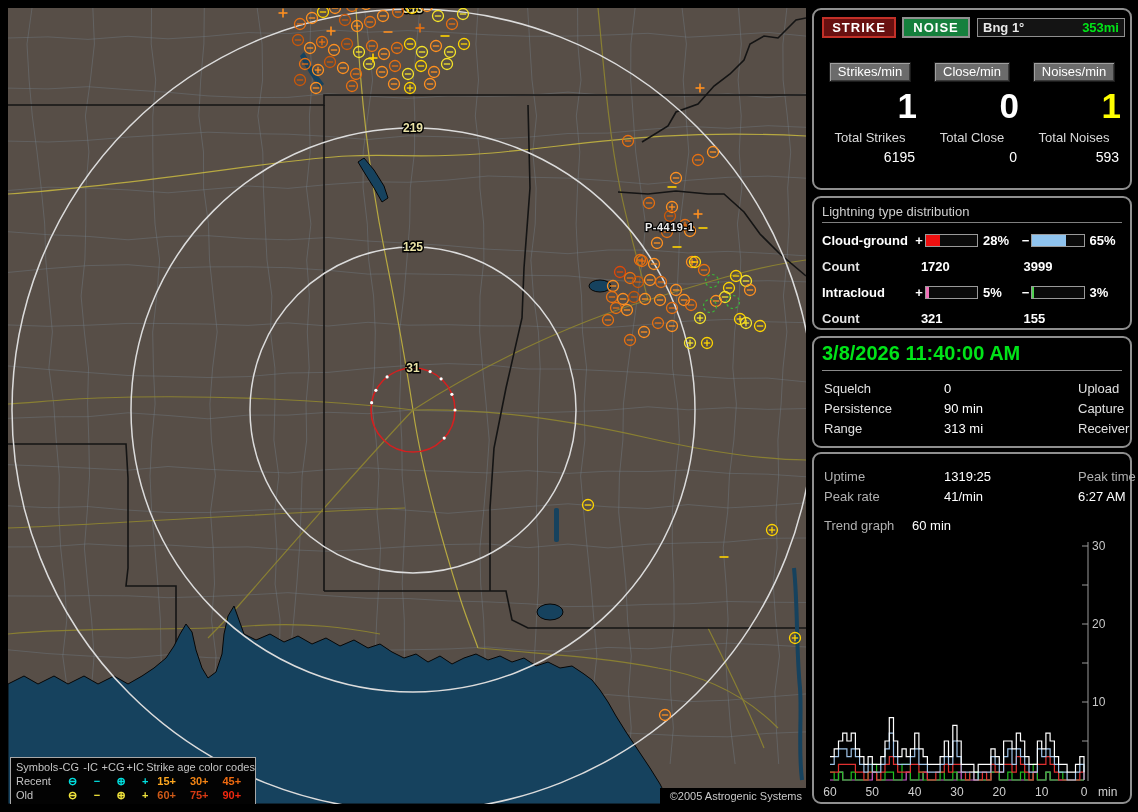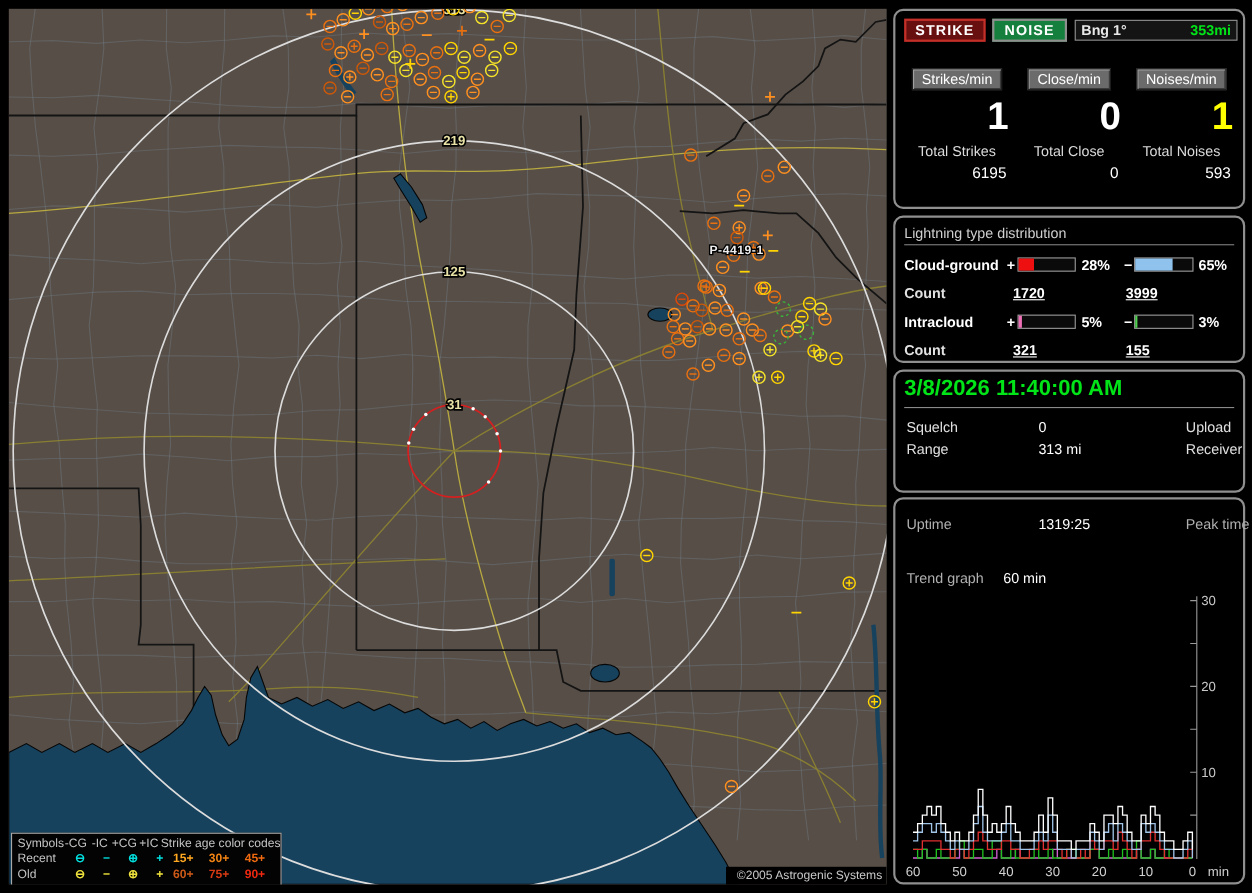--- a/index.html
+++ b/index.html
@@ -37,21 +37,21 @@
   .dist-title{position:absolute;top:6px;left:8px;right:8px;font-size:13px;color:#cfcfcf;border-bottom:1px solid #7f7f7f;padding-bottom:3px;}
   #dist-rows{position:absolute;top:30px;left:8px;right:4px;}
   .drow{display:flex;align-items:center;height:24px;font-weight:bold;font-size:13px;color:#fff;}
   .dlabel{width:100px;}
   .dsign{width:13px;text-align:center;}
   .dbar{width:56px;height:11px;border:1px solid #9a9a9a;background:#0a0a0a;display:inline-block;position:relative;}
   .dfill{position:absolute;left:0;top:0;height:100%;display:block;}
   .dpct{width:40px;padding-left:5px;}
   .crow{display:flex;height:28px;align-items:center;font-weight:bold;font-size:13px;color:#fff;}
   .clabel{width:108px;color:#e2e2e2;}
-  .cnum{width:112px;text-decoration:underline;}
+  .cnum{width:112px;}
   .datetime{position:absolute;top:4px;left:8px;right:8px;font-size:20px;font-weight:bold;color:#00e418;border-bottom:1px solid #8a8a8a;padding-bottom:5px;}
   .rows4{position:absolute;left:10px;right:6px;}
   #status-rows{top:40px;}
   #stats-rows{top:12px;}
   .row4{display:grid;grid-template-columns:88px 102px 84px auto;height:20px;font-size:13px;align-items:center;gap:32px;}
   .c-lab{color:#e0e0e0;}
   .c-val{color:#ffffff;}
   .c-dim{color:#9a9a9a;}
   .c-grn{color:#00d818;}
   .c-gry{color:#b0b0b0;}
@@ -738,35 +738,47 @@
 <div class="panel" id="p3">
   <div class="datetime">3/8/2026 11:40:00 AM</div>
   <div class="rows4" id="status-rows">
       <div class="row4">
         <span class="c-lab">Squelch</span>
         <span class="c-val">0</span>
         <span class="c-lab">Upload</span>
         <span class="c-dim">Disabled</span>
       </div>
       <div class="row4">
+        <span class="c-lab">Persistence</span>
+        <span class="c-val">90 min</span>
+        <span class="c-lab">Capture</span>
+        <span class="c-grn">Active</span>
+      </div>
+      <div class="row4">
         <span class="c-lab">Range</span>
         <span class="c-val">313 mi</span>
         <span class="c-lab">Receiver</span>
         <span class="c-grn">Enabled</span>
       </div>
     </div>
 </div>
 
 <div class="panel" id="p4">
   <div class="rows4" id="stats-rows">
       <div class="row4">
         <span class="c-gry">Uptime</span>
         <span class="c-val">1319:25</span>
         <span class="c-gry">Peak time</span>
         <span class="c-gry">Plot</span>
+      </div>
+      <div class="row4">
+        <span class="c-gry">Peak rate</span>
+        <span class="c-val">41/min</span>
+        <span class="c-val">6:27 AM</span>
+        <span class="c-val">Strike</span>
       </div>
     </div>
   <div class="trendrow">
     <span class="c-gry">Trend graph</span>
     <span class="c-val">60 min</span>
   </div>
   <svg id="trend" width="314" height="268" xmlns="http://www.w3.org/2000/svg">
       <line x1="272" y1="8" x2="272" y2="247" stroke="#9a9a9a" stroke-width="1"></line>
       <line x1="266" y1="207" x2="272" y2="207" stroke="#9a9a9a" stroke-width="1"></line>
       <line x1="266" y1="168" x2="272" y2="168" stroke="#9a9a9a" stroke-width="1"></line>

